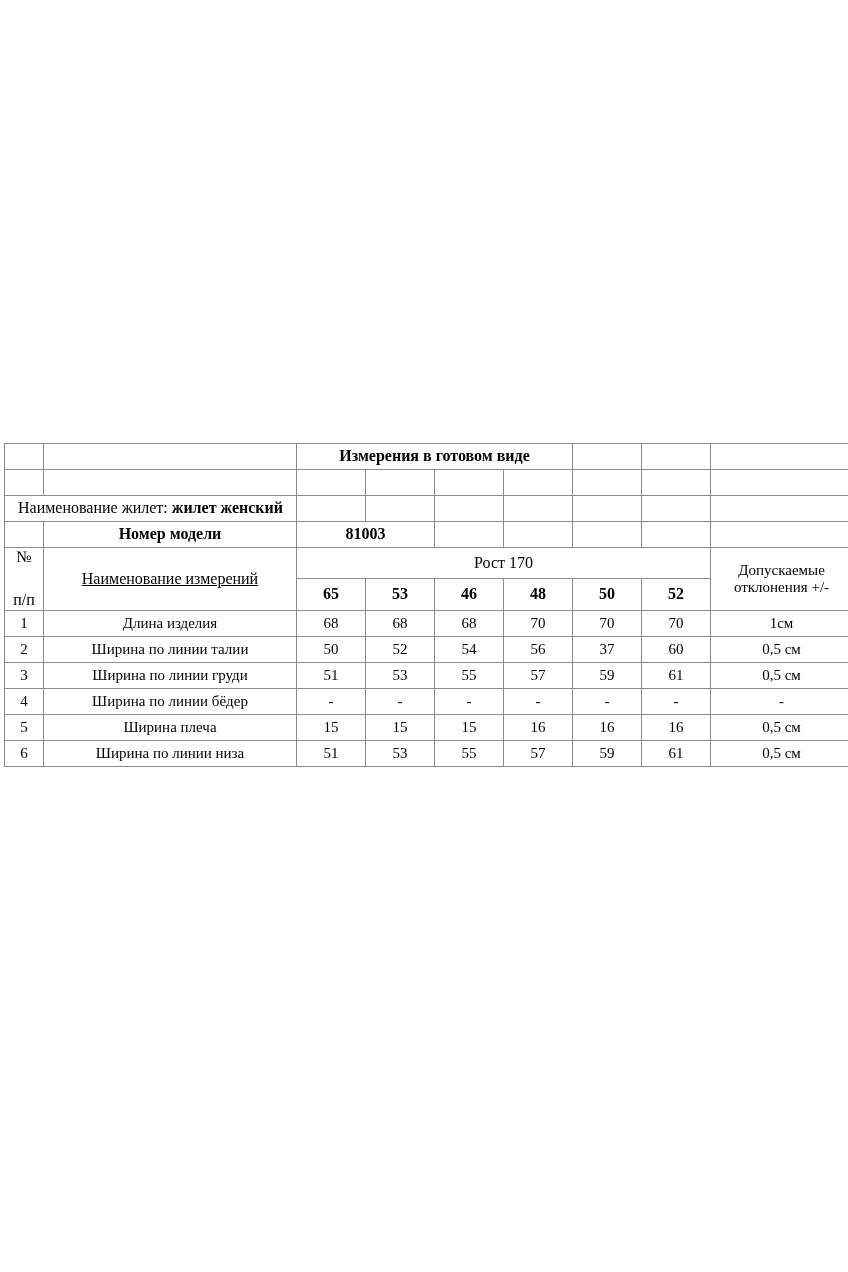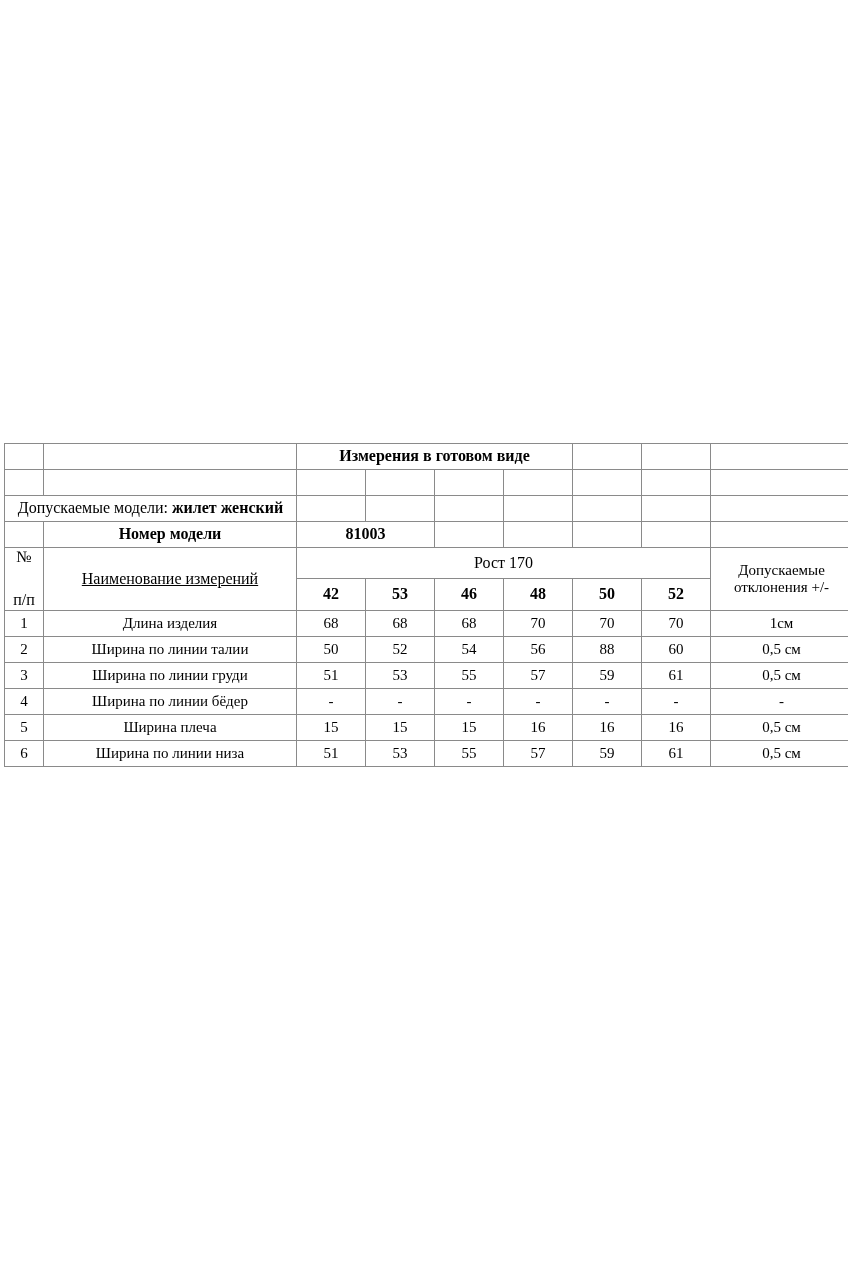--- a/index.html
+++ b/index.html
@@ -138,21 +138,21 @@
         <td class="soft"></td>
         <td class="soft"></td>
         <td class="soft"></td>
         <td class="soft"></td>
         <td class="soft"></td>
         <td class="soft"></td>
       </tr>
 
       <tr>
         <td class="soft model-name" colspan="2">
-          <span>Допускаемые модели:</span>
+          <span>Наименование жилет:</span>
           <b>жилет женский</b>
         </td>
         <td class="soft"></td>
         <td class="soft"></td>
         <td class="soft"></td>
         <td class="soft"></td>
         <td class="soft"></td>
         <td class="soft"></td>
         <td class="soft"></td>
       </tr>
@@ -175,21 +175,21 @@
         </td>
         <td rowspan="2" class="hdr">Наименование измерений</td>
         <td colspan="6" class="rost">Рост 170</td>
         <td rowspan="2" class="hdr-small">
           <div>Допускаемые</div>
           <div>отклонения +/-</div>
         </td>
       </tr>
 
       <tr class="sizes">
-        <td>42</td>
+        <td>65</td>
         <td>53</td>
         <td>46</td>
         <td>48</td>
         <td>50</td>
         <td>52</td>
       </tr>
 
       <tr class="data">
         <td>1</td>
         <td class="name">Длина изделия</td>
@@ -202,21 +202,21 @@
         <td class="tol">1см</td>
       </tr>
 
       <tr class="data">
         <td>2</td>
         <td class="name">Ширина по линии талии</td>
         <td>50</td>
         <td>52</td>
         <td>54</td>
         <td>56</td>
-        <td>88</td>
+        <td>37</td>
         <td>60</td>
         <td class="tol">0,5 см</td>
       </tr>
 
       <tr class="data">
         <td>3</td>
         <td class="name">Ширина по линии груди</td>
         <td>51</td>
         <td>53</td>
         <td>55</td>

